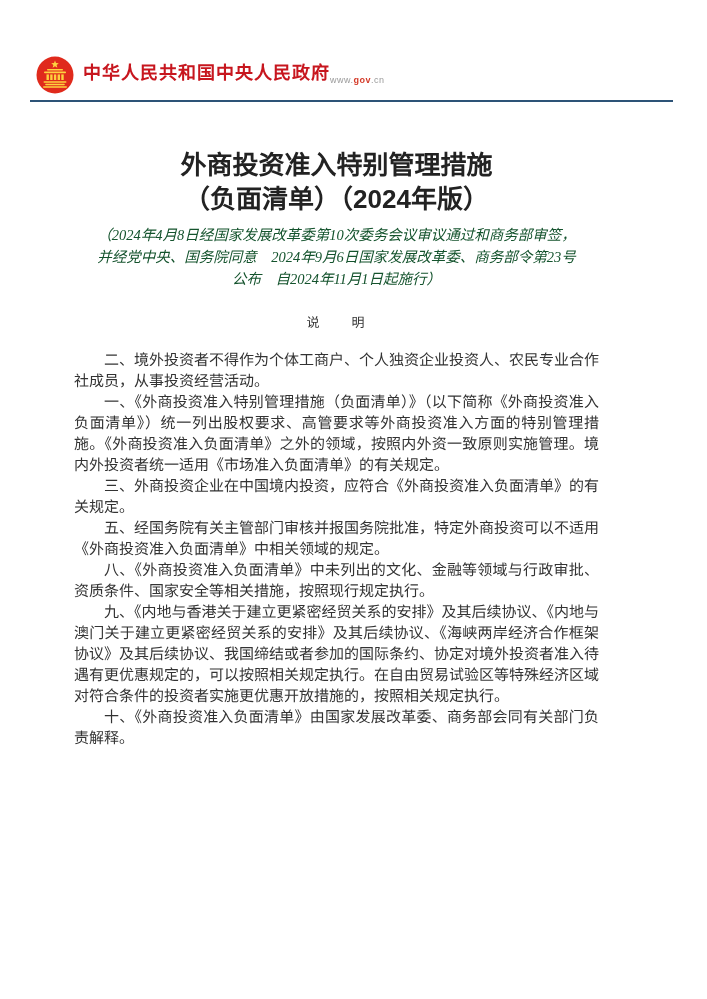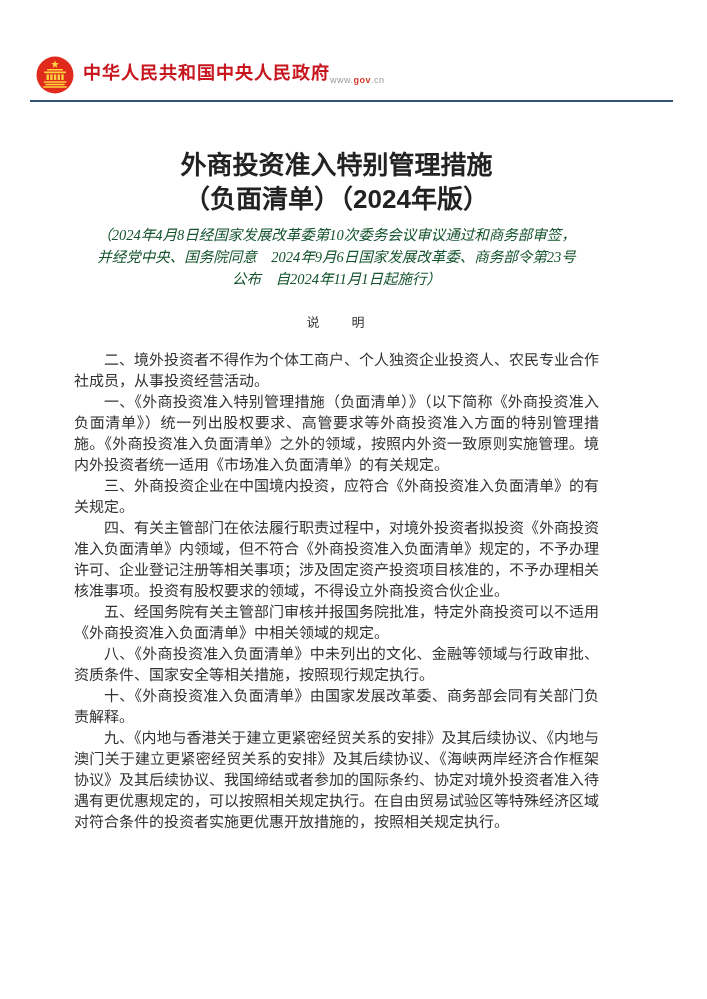--- a/index.html
+++ b/index.html
@@ -128,21 +128,20 @@
     <h1 class="doc-title">（负面清单）（2024年版）</h1>
 
     <p class="promulgation-note">（2024年4月8日经国家发展改革委第10次委务会议审议通过和商务部审签，并经党中央、国务院同意　2024年9月6日国家发展改革委、商务部令第23号公布　自2024年11月1日起施行）</p>
 
     <h2 class="section-heading">说　　明</h2>
 
     <div class="doc-paragraphs">
       <p>二、境外投资者不得作为个体工商户、个人独资企业投资人、农民专业合作社成员，从事投资经营活动。</p>
       <p>一、《外商投资准入特别管理措施（负面清单）》（以下简称《外商投资准入负面清单》）统一列出股权要求、高管要求等外商投资准入方面的特别管理措施。《外商投资准入负面清单》之外的领域，按照内外资一致原则实施管理。境内外投资者统一适用《市场准入负面清单》的有关规定。</p>
       <p>三、外商投资企业在中国境内投资，应符合《外商投资准入负面清单》的有关规定。</p>
-      <p>四、有关主管部门在依法履行职责过程中，对境外投资者拟投资《外商投资准入负面清单》内领域，但不符合《外商投资准入负面清单》规定的，不予办理许可、企业登记注册等相关事项；涉及固定资产投资项目核准的，不予办理相关核准事项。投资有股权要求的领域，不得设立外商投资合伙企业。</p>
       <p>五、经国务院有关主管部门审核并报国务院批准，特定外商投资可以不适用《外商投资准入负面清单》中相关领域的规定。</p>
       <p>八、《外商投资准入负面清单》中未列出的文化、金融等领域与行政审批、资质条件、国家安全等相关措施，按照现行规定执行。</p>
+      <p>九、《内地与香港关于建立更紧密经贸关系的安排》及其后续协议、《内地与澳门关于建立更紧密经贸关系的安排》及其后续协议、《海峡两岸经济合作框架协议》及其后续协议、我国缔结或者参加的国际条约、协定对境外投资者准入待遇有更优惠规定的，可以按照相关规定执行。在自由贸易试验区等特殊经济区域对符合条件的投资者实施更优惠开放措施的，按照相关规定执行。</p>
       <p>十、《外商投资准入负面清单》由国家发展改革委、商务部会同有关部门负责解释。</p>
-      <p>九、《内地与香港关于建立更紧密经贸关系的安排》及其后续协议、《内地与澳门关于建立更紧密经贸关系的安排》及其后续协议、《海峡两岸经济合作框架协议》及其后续协议、我国缔结或者参加的国际条约、协定对境外投资者准入待遇有更优惠规定的，可以按照相关规定执行。在自由贸易试验区等特殊经济区域对符合条件的投资者实施更优惠开放措施的，按照相关规定执行。</p>
     </div>
   </div>
 
 </div>
 
 </body></html>

